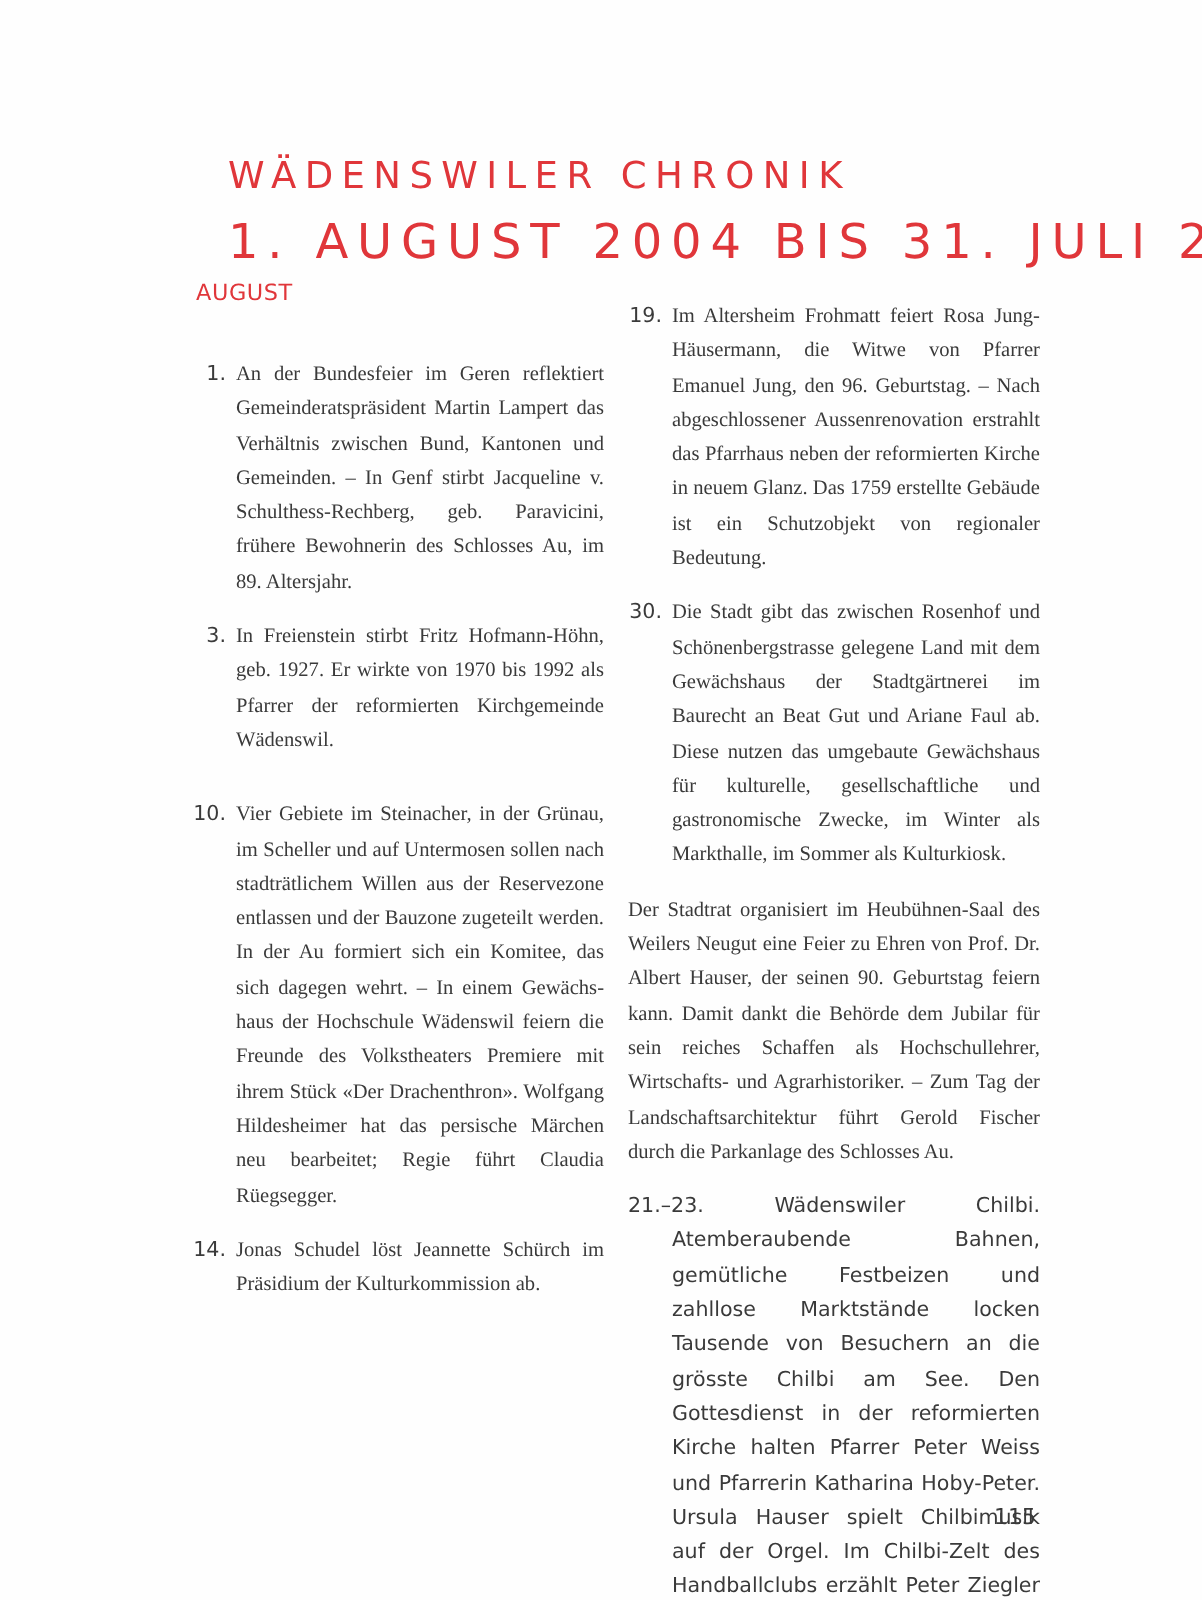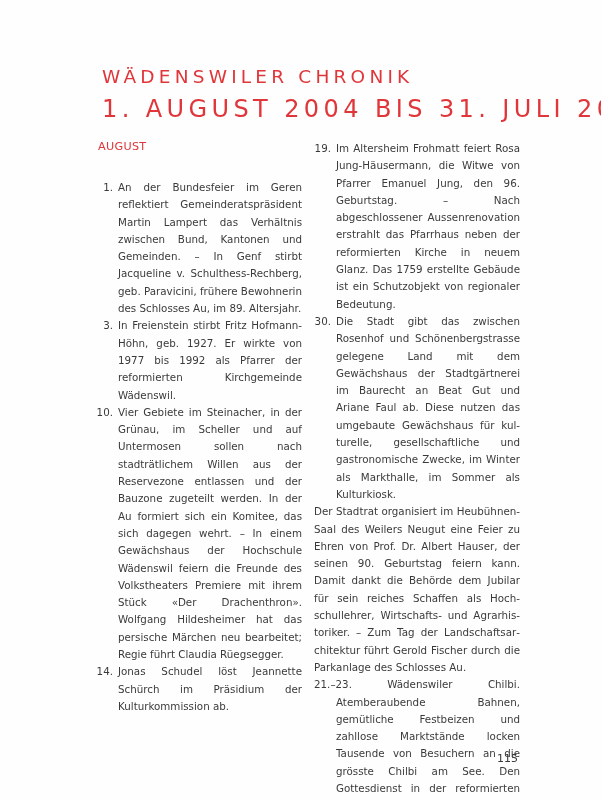--- a/index.html
+++ b/index.html
@@ -1,46 +1,46 @@
 <!DOCTYPE html>
 <html><head>
 <meta charset="utf-8">
 <style>
   html, body { margin:0; padding:0; }
   body { width:601px; height:800px; background:#fefefe; position:relative; overflow:hidden;
          font-family:"DejaVu Sans", "Liberation Sans", sans-serif; color:#3a3a3a; }
   .title { position:absolute; left:98px; color:#e0363a; font-weight:normal;
-           font-family:"DejaVu Sans", sans-serif; letter-spacing:4.2px; white-space:nowrap; margin:4px; }
+           font-family:"DejaVu Sans", sans-serif; letter-spacing:4.2px; white-space:nowrap; margin:16px; }
   .title.l1 { top:62px; font-size:18.5px; }
   .title.l2 { top:91px; font-size:24px; letter-spacing:4.4px; }
   .col { position:absolute; top:140px; width:206px; }
   .col.left { left:96px; }
   .col.right { left:314px; top:140px; }
   .section-head { color:#e0363a; font-weight:normal; font-size:11.2px; letter-spacing:0.3px; margin:0 0 25px 2px; height:14px; }
-  .entry { display:flex; font-size:10.3px; line-height:17.3px; }
+  .entry { display:flex; font-size:10.3px; line-height:17.3px;margin-top:10px; }
   .entry .num { flex:0 0 22px; text-align:right; padding-right:5px; box-sizing:border-box; }
-  .entry .txt { flex:1; text-align:justify; hyphens:manual; }
+  .entry .txt { flex:1; text-align:justify; hyphens:manual;font-family:Liberation Serif, serif; }
   .right .entry .num { flex:0 0 22px; }
   .page-number { position:absolute; left:497px; top:752px; font-size:11px; color:#3a3a3a; }
 </style>
 </head>
 <body>
 
 <h1 class="title l1">WÄDENSWILER CHRONIK</h1>
 <h2 class="title l2">1. AUGUST 2004 BIS 31. JULI 2005</h2>
 
 <div class="col left">
   <div class="section-head">AUGUST</div>
   <div class="entry">
     <span class="num">1.</span>
     <span class="txt">An der Bundesfeier im Geren reflek­tiert Gemeinderatspräsident Martin Lampert das Verhältnis zwischen Bund, Kantonen und Gemeinden. – In Genf stirbt Jacqueline v. Schulthess-Rechberg, geb. Paravicini, frühere Bewohnerin des Schlosses Au, im 89. Altersjahr.</span>
   </div>
   <div class="entry">
     <span class="num">3.</span>
-    <span class="txt">In Freienstein stirbt Fritz Hofmann-Höhn, geb. 1927. Er wirkte von 1977 bis 1992 als Pfarrer der reformierten Kirchgemeinde Wädenswil.</span>
+    <span class="txt">In Freienstein stirbt Fritz Hofmann-Höhn, geb. 1927. Er wirkte von 1970 bis 1992 als Pfarrer der reformierten Kirchgemeinde Wädenswil.</span>
   </div>
   <div class="entry">
   </div>
   <div class="entry">
     <span class="num">10.</span>
     <span class="txt">Vier Gebiete im Steinacher, in der Grünau, im Scheller und auf Untermo­sen sollen nach stadträtlichem Willen aus der Reservezone entlassen und der Bauzone zugeteilt werden. In der Au formiert sich ein Komitee, das sich dagegen wehrt. – In einem Gewächs­haus der Hochschule Wädenswil fei­ern die Freunde des Volkstheaters Pre­miere mit ihrem Stück «Der Drachen­thron». Wolfgang Hildesheimer hat das persische Märchen neu bearbeitet; Regie führt Claudia Rüegsegger.</span>
   </div>
   <div class="entry">
     <span class="num">14.</span>
     <span class="txt">Jonas Schudel löst Jeannette Schürch im Präsidium der Kulturkommission ab.</span>

